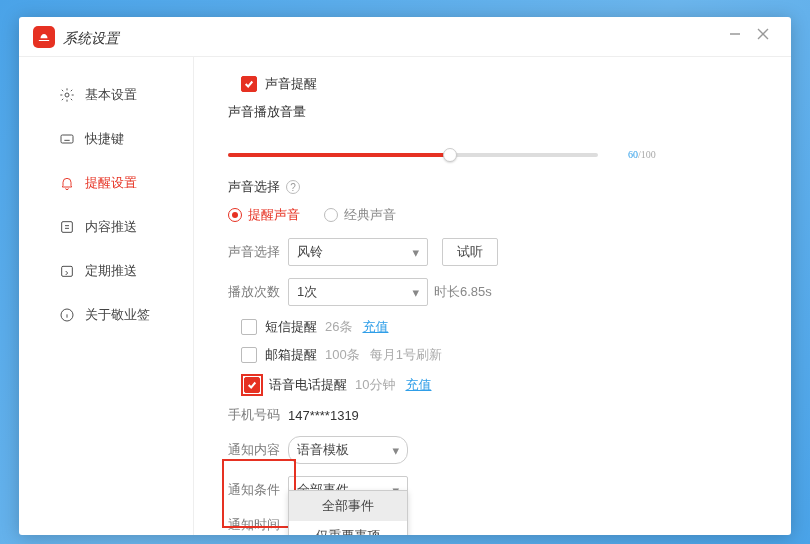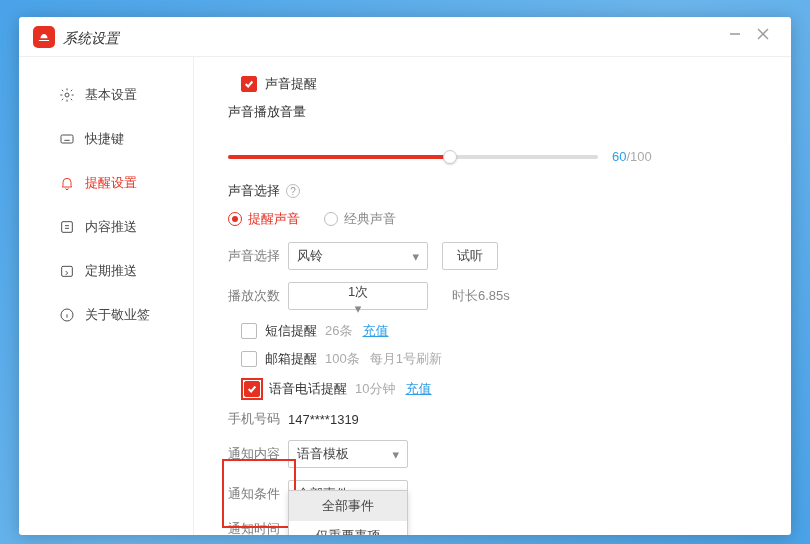--- a/index.html
+++ b/index.html
@@ -134,21 +134,21 @@
   }
   .slider-fill {
     position: absolute; left: 0; top: 0; height: 4px; background: #e63122; border-radius: 2px;
   }
   .slider-thumb {
     position: absolute; top: 50%; transform: translate(-50%,-50%);
     width: 14px; height: 14px; border-radius: 50%;
     background: #fff; border: 1px solid #ccc;
     box-shadow: 0 1px 2px rgba(0,0,0,0.15);
   }
-  .slider-value { margin-left: 14px; font-size: 13px; }
+  .slider-value { margin-left: 30px; font-size: 10px; font-family: Liberation Serif, serif; }
   .slider-value .cur { color: #2f9ee8; }
   .slider-value .max { color: #aaa; }
   .field-row {
     display: flex; align-items: center; margin-left: 24px; margin-bottom: 12px;
   }
   .field-label { width: 60px; color: #7c7c7c; font-size: 13px; text-align: left; }
   .select {
     width: 140px; height: 28px; border: 1px solid #ccc; border-radius: 2px;
     background: #fff; display: flex; align-items: center; padding: 0 8px;
     justify-content: space-between; font-size: 13px; color: #444;
@@ -326,21 +326,21 @@
         <span class="field-label">声音选择</span>
         <div class="select" style="margin-right:14px;">
           <span>风铃</span>
           <span class="caret">▾</span>
         </div>
         <div class="btn">试听</div>
       </div>
 
       <div class="field-row">
         <span class="field-label">播放次数</span>
-        <div class="select" style="margin-right:24px;flex-direction:column;">
+        <div class="select" style="margin-right:6px;">
           <span>1次</span>
           <span class="caret">▾</span>
         </div>
         <span class="sublabel">时长6.85s</span>
       </div>
 
       <div class="section-check-row" style="margin-top:4px;">
         <span class="checkbox"></span>
         <span class="lbl">短信提醒</span>
         <span class="muted" style="margin-left:8px;">26条</span>
@@ -367,21 +367,21 @@
         <span class="link" style="margin-left:10px;">充值</span>
       </div>
 
       <div class="field-row">
         <span class="field-label">手机号码</span>
         <span class="lbl">147****1319</span>
       </div>
 
       <div class="field-row">
         <span class="field-label">通知内容</span>
-        <div class="select" style="width:120px;">
+        <div class="select" style="width:120px;border-radius:12px;">
           <span>语音模板</span>
           <span class="caret">▾</span>
         </div>
       </div>
 
       <div id="cond-row" class="field-row" style="position:relative;">
         <span class="field-label">通知条件</span>
         <div class="select" style="width:120px;">
           <span>全部事件</span>
           <span class="caret">▾</span>

